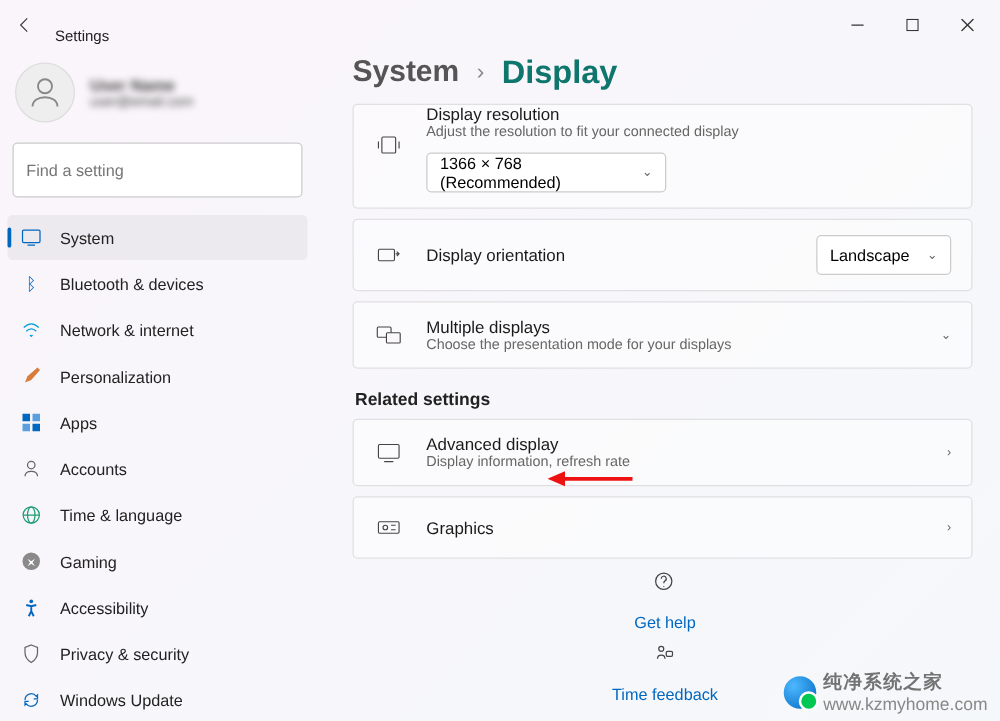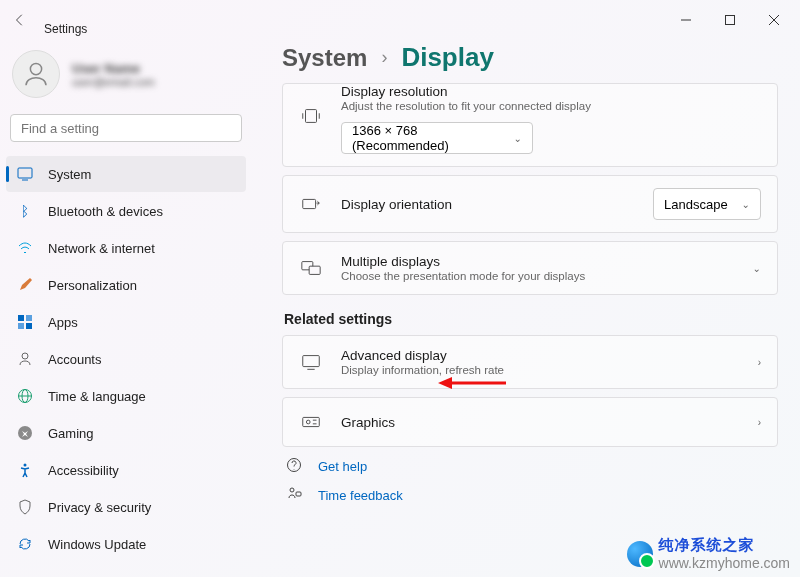--- a/index.html
+++ b/index.html
@@ -18,21 +18,21 @@
 .content { flex: 1; padding: 6px 22px 0 30px; overflow: hidden; }
 
 
 .user { display: flex; align-items: center; gap: 12px; padding: 4px 6px 12px 6px; }
 .avatar { width: 48px; height: 48px; border-radius: 50%; background: #eee; border: 1px solid #ddd; display: flex; align-items: center; justify-content: center; }
 .user-txt .blur { filter: blur(3px); color: #444; }
 .user-name { font-size: 13px; font-weight: 600; }
 .user-email { font-size: 11px; color: #666; }
 
 
-.search { display: flex; align-items: center; height: 28px; background: #fff; border: 1px solid #ccc; border-radius: 4px; margin: 4px 4px 14px 4px; padding: 0 10px; gap: 36px; }
+.search { display: flex; align-items: center; height: 44px; background: #fff; border: 1px solid #ccc; border-radius: 4px; margin: 4px 4px 14px 4px; padding: 0 10px; gap: 36px; }
 .search input { flex: 1; border: none; outline: none; font-size: 13px; background: transparent; }
 
 
 .nav { display: flex; flex-direction: column; gap: 1px; }
 .nav-item { display: flex; align-items: center; height: 36px; padding: 0 10px; border-radius: 4px; font-size: 13px; color: #222; gap: 14px; position: relative; }
 .nav-item.active { background: #eceaee; }
 .nav-item.active::before { content: ""; position: absolute; left: 0; top: 10px; bottom: 10px; width: 3px; background: #0067c0; border-radius: 2px; }
 .nav-ico { width: 18px; height: 18px; display: flex; align-items: center; justify-content: center; font-size: 14px; }
 
 
@@ -50,32 +50,32 @@
 .row-sub { font-size: 11.5px; color: #666; margin-top: 1px; }
 .row-ctrl { flex-shrink: 0; }
 .dropdown { height: 32px; min-width: 108px; background: #fff; border: 1px solid #ccc; border-radius: 4px; display: flex; align-items: center; padding: 0 10px; font-size: 13px; gap: 10px; justify-content: space-between; }
 .chev { color: #666; font-size: 10px; }
 .res-card .row { align-items: flex-start; padding-top: 0; }
 .res-card .row-ico { margin-top: 20px; }
 .res-card .dropdown { margin-top: 10px; width: 192px; }
 
 .section-ttl { font-size: 14px; font-weight: 600; color: #222; margin: 16px 0 8px 2px; }
 
-.link-row { display: flex; align-items: center; gap: 14px; font-size: 13px; color: #0067c0; margin: 10px 0 0 4px; }
+.link-row { display: flex; align-items: center; gap: 14px; font-size: 13px; color: #0067c0; margin: 10px 0 0 4px; flex-direction: column; }
 .link-row .ico { color: #444; width: 18px; }
 
 
 .arrow { position: absolute; left: 438px; top: 375px; }
 .arrow svg { display: block; }
 
 
 .wm { position: absolute; right: 10px; bottom: 6px; display: flex; align-items: center; gap: 6px; }
 .wm-ico { width: 26px; height: 26px; background: radial-gradient(circle at 30% 30%, #4db8ff, #0067c0); border-radius: 50%; position: relative; }
 .wm-ico::after { content: ""; position: absolute; right: -2px; bottom: -2px; width: 12px; height: 12px; background: #00c853; border-radius: 50%; border: 2px solid #fff; }
-.wm-txt1 { font-size: 15px; font-weight: 700; color: #1d4ed8; letter-spacing: 1px; }
+.wm-txt1 { font-size: 15px; font-weight: 700; color: #737373; letter-spacing: 1px; }
 .wm-txt2 { font-size: 14px; color: #888; display: block; }
 </style>
 </head>
 <body>
 
 <div class="titlebar">
   <div class="tb-back">
     <svg width="14" height="14" viewBox="0 0 16 16">
         <path d="M10 2 4 8l6 6" stroke="#333" stroke-width="1" fill="none"></path>
       </svg>

